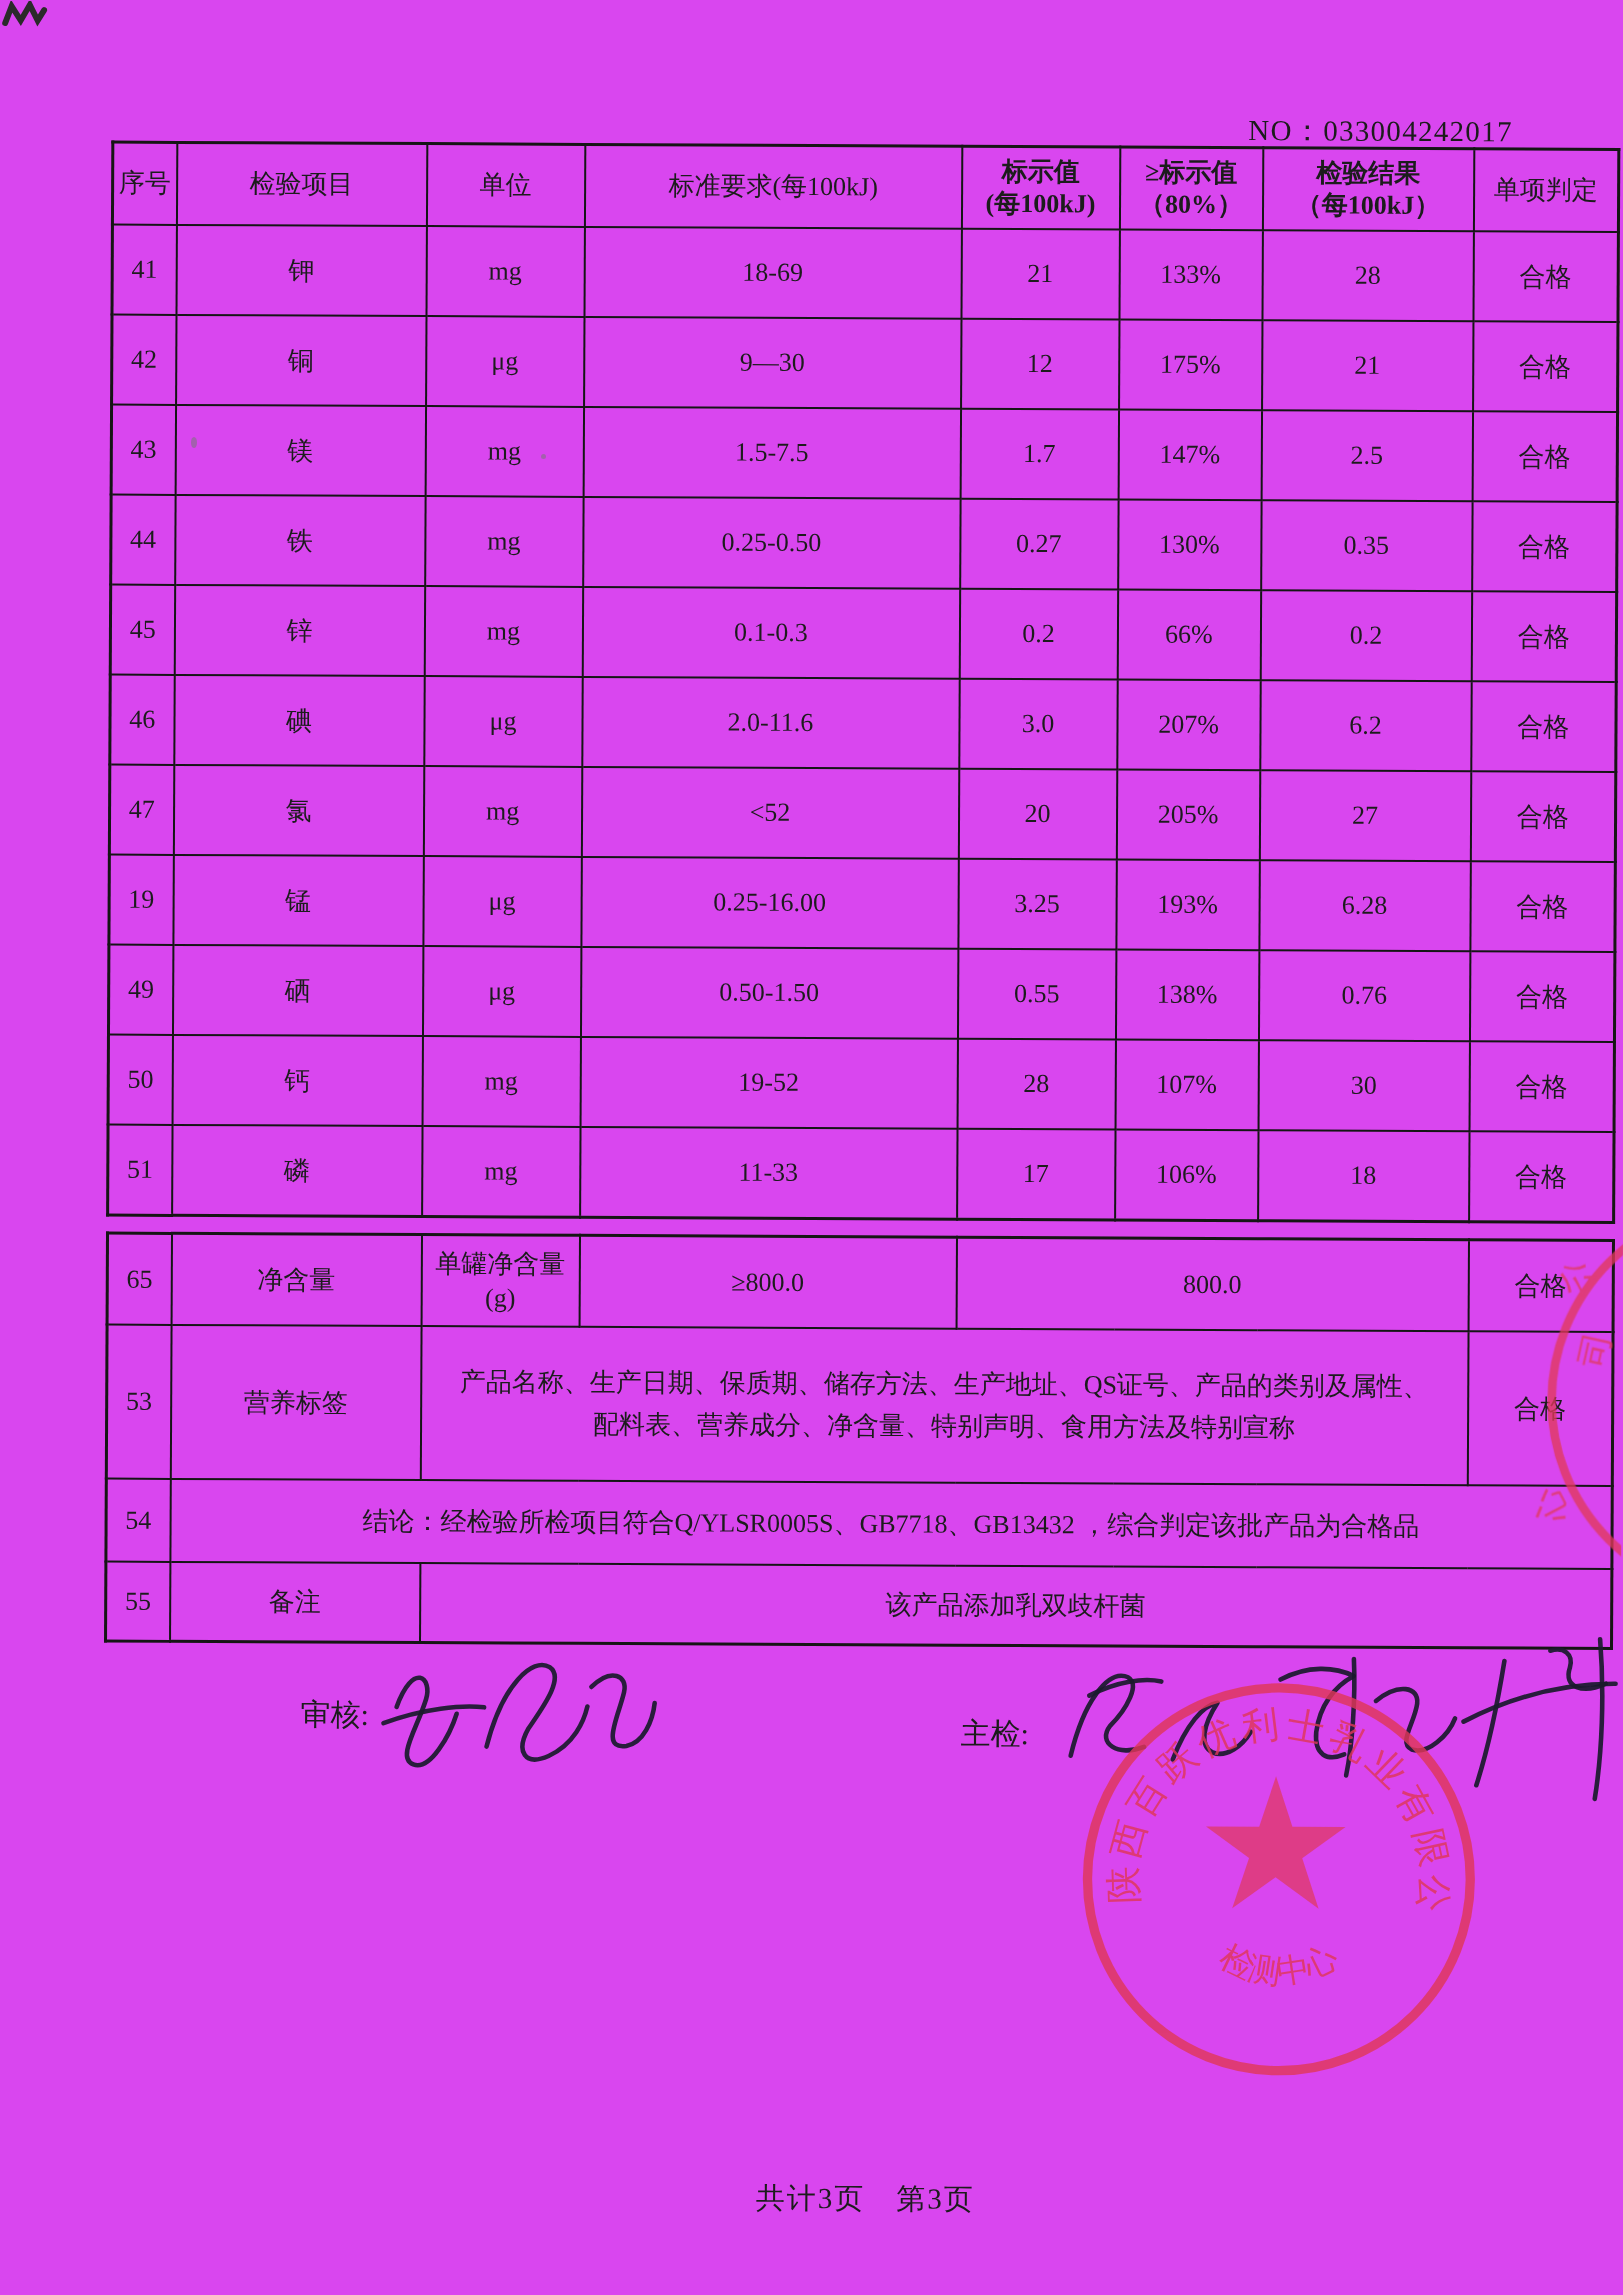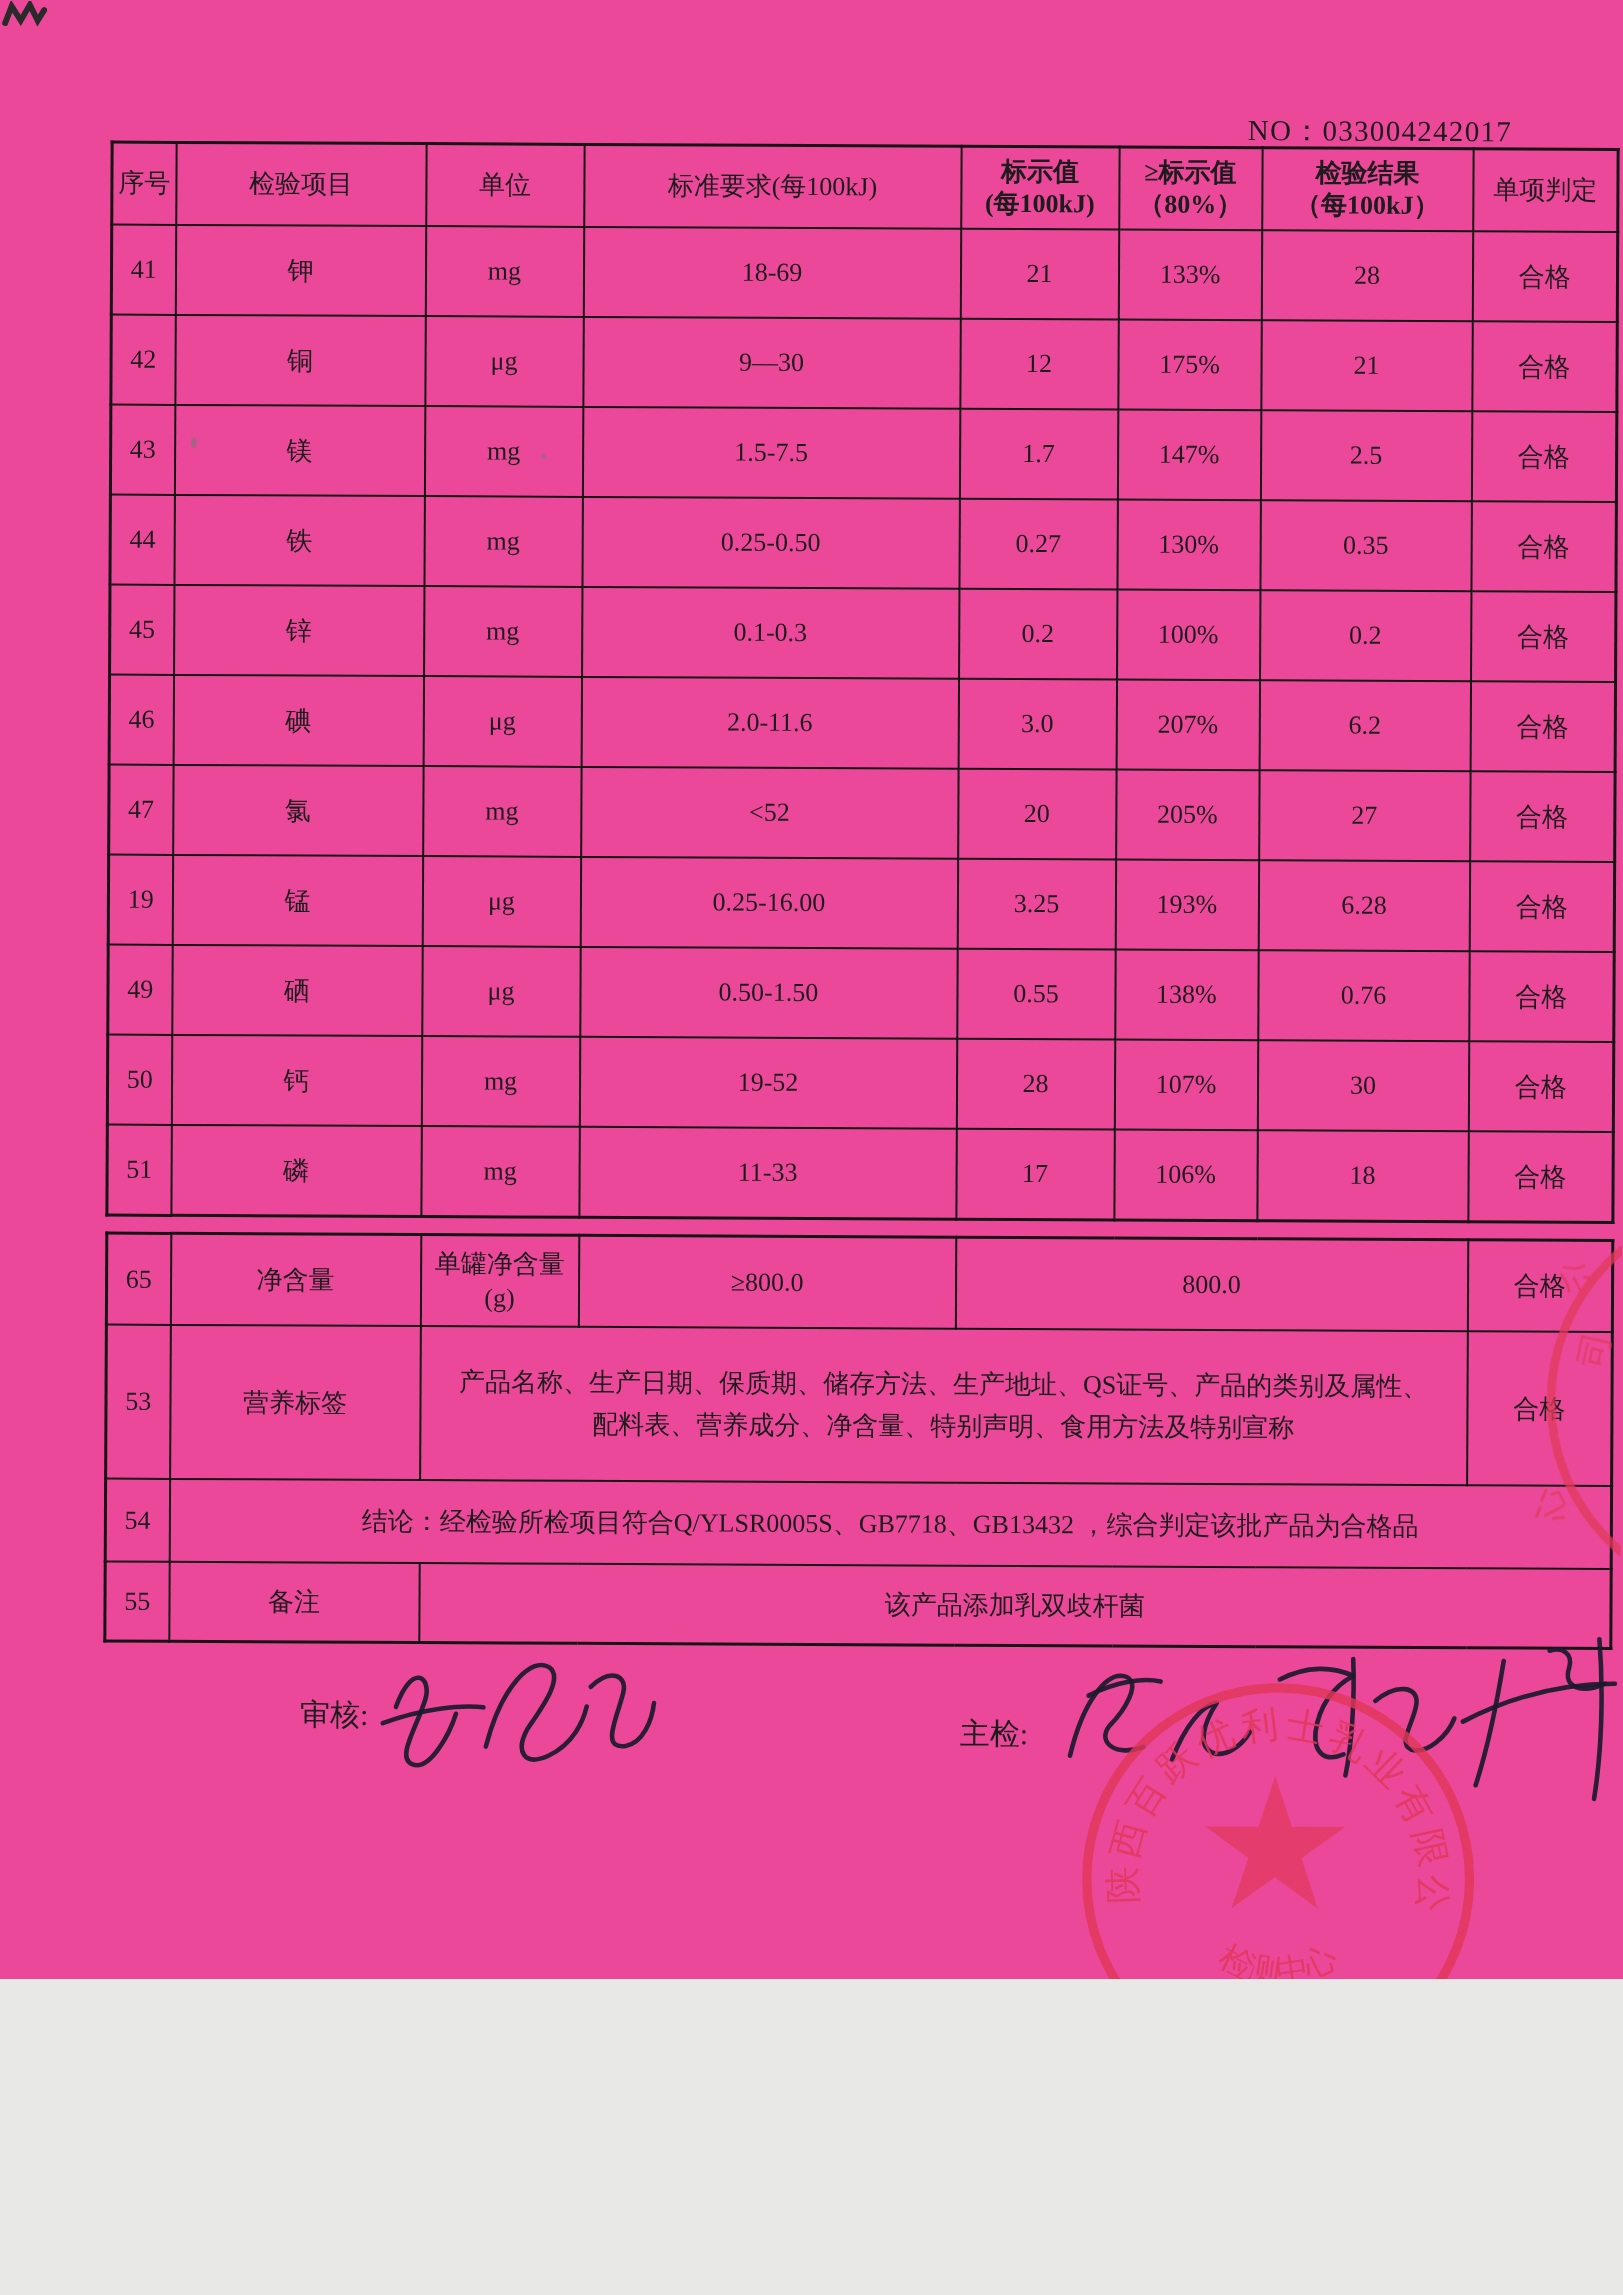--- a/index.html
+++ b/index.html
@@ -1,18 +1,18 @@
 <!DOCTYPE html>
 <html style="font-size:10.5px"><head>
 <meta charset="utf-8">
 <style>
   html,body { margin:0; padding:0; background:#e8e8e6; }
   .page {
-    position:relative; width:1624px; height:1979px;
-    background:#ec4899; overflow:hidden;
+    position:relative; width:1624px; height:2295px;
+    background:#d946ef; overflow:hidden;
     color:#1c1c1c;
     font-family:"Liberation Serif", serif;
   }
   .scan { position:absolute; left:0; top:0; width:100%; height:100%;
     transform:rotate(0.28deg); transform-origin:50% 45%; }
   .report-no {
     position:absolute; left:1244px; top:109px; width:367px;
     font-size:29px; letter-spacing:1.3px; white-space:nowrap;
   }
   table { border-collapse:collapse; position:absolute; table-layout:fixed;
@@ -119,21 +119,21 @@
         <td>130%</td>
         <td>0.35</td>
         <td>合格</td>
       </tr>
       <tr class="data">
         <td>45</td>
         <td>锌</td>
         <td>mg</td>
         <td>0.1-0.3</td>
         <td>0.2</td>
-        <td>100%</td>
+        <td>66%</td>
         <td>0.2</td>
         <td>合格</td>
       </tr>
       <tr class="data">
         <td>46</td>
         <td>碘</td>
         <td>μg</td>
         <td>2.0-11.6</td>
         <td>3.0</td>
         <td>207%</td>

